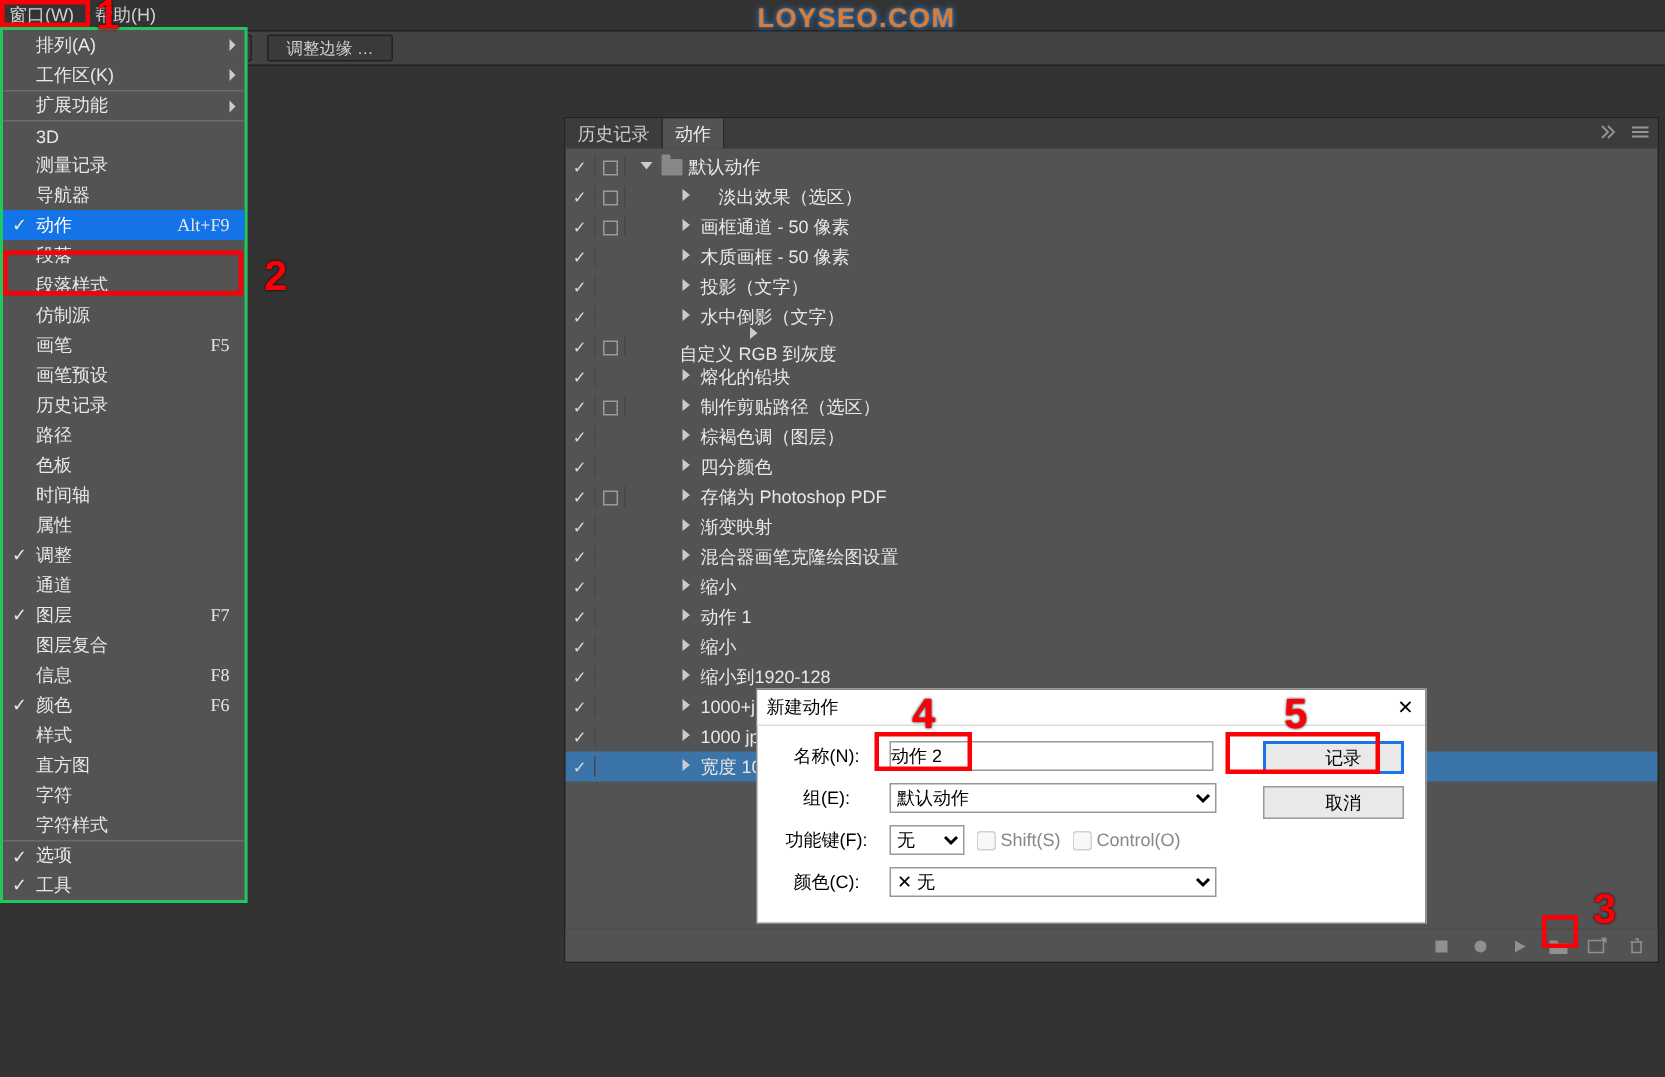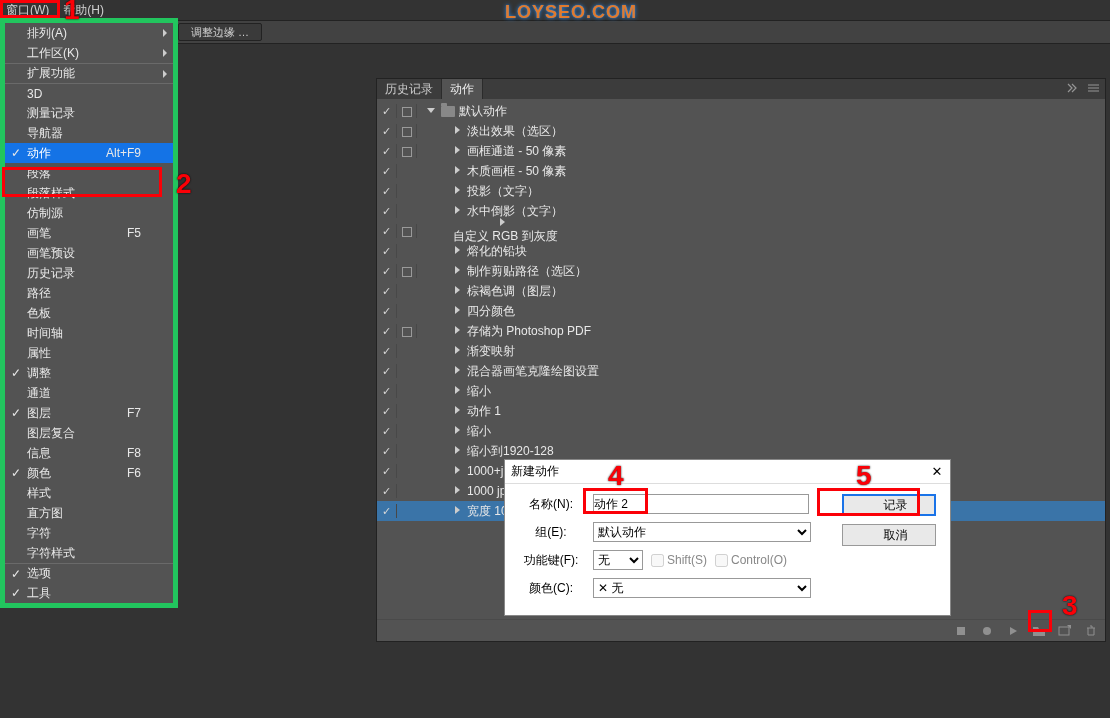--- a/index.html
+++ b/index.html
@@ -9,24 +9,24 @@
   .menubar span { margin-right: 14px; color: #d0d0d0; cursor: default; }
 
   .toolbar2 { position: absolute; left: 0; top: 20px; right: 0; height: 24px; background: #424242; border-top:1px solid #222; border-bottom:1px solid #222; display:flex; align-items:center; }
   .tbtn { width:26px; height:18px; margin-left:6px; border:1px solid #222; border-radius:2px; background:#3a3a3a; }
   .tbtn2 { height:18px; margin-left:10px; border:1px solid #222; border-radius:2px; background:#3a3a3a; padding:0 12px; font-size:11px; color:#d0d0d0; display:flex; align-items:center;}
 
   .watermark { position:absolute; left:0; right:0; top:2px; text-align:center; font-size:18px; font-weight:900; letter-spacing:1px;
     color:#e07a2d; text-shadow: 0 0 4px rgba(42,147,255,0.9), 0 0 1px #2a93ff; z-index:50;padding-left:32px; }
 
   
-  .dropdown { position:absolute; left:0; top:18px; width:178px; background:#535353; z-index:40; border:5px solid #22c55e; }
+  .dropdown { position:absolute; left:0; top:18px; width:165px; background:#535353; z-index:40; border:2px solid #22c55e; }
   .dropdown .mi { height:20px; display:flex; align-items:center; position:relative; padding-left:22px; font-size:12px; color:#e8e8e8; cursor:default;}
   .dropdown .mi.sep { border-top:1px solid #6a6a6a; }
-  .dropdown .sc { position:absolute; right:32px; color:#e8e8e8; }
+  .dropdown .sc { position:absolute; right:10px; color:#e8e8e8;font-family:Liberation Serif, serif; }
   .dropdown .arr { position:absolute; right:6px; width:0;height:0;border-top:4px solid transparent;border-bottom:4px solid transparent;border-left:4px solid #ccc; }
   .dropdown .chk { position:absolute; left:6px; color:#e8e8e8; }
   .dropdown .mi.hi { background:#1473e6; color:#fff; }
 
   
   .panel { position:absolute; left:376px; top:78px; right:4px; bottom:76px; background:#535353; border:1px solid #222; display:flex; flex-direction:column;}
   .panel-tabs { height:20px; background:#3c3c3c; display:flex; align-items:flex-end; position:relative;}
   .ptab { height:20px; padding:0 8px; font-size:12px; color:#ccc; display:flex; align-items:center; border-right:1px solid #2b2b2b;}
   .ptab.active { background:#535353; color:#eee; }
   .ptab-icons-right { position:absolute; right:4px; top:3px; display:flex; gap:6px;}
@@ -214,21 +214,21 @@
         <div class="col-check2"><span class="boxico"></span></div>
         <div class="indent-block" style="padding-left: 10px;">
           <div class="disclose down"></div>
           <div class="foldericon"></div>
           <span class="label">默认动作</span>
         </div>
       </div>
       <div class="arow">
         <div class="col-check1"><span class="checkico">✓</span></div>
         <div class="col-check2"><span class="boxico"></span></div>
-        <div class="indent-block" style="padding-left: 36px;">
+        <div class="indent-block" style="padding-left: 36px; gap: 12px;">
           <div class="disclose right"></div>
           <span class="label">淡出效果（选区）</span>
         </div>
       </div>
       <div class="arow">
         <div class="col-check1"><span class="checkico">✓</span></div>
         <div class="col-check2"><span class="boxico"></span></div>
         <div class="indent-block" style="padding-left: 36px;">
           <div class="disclose right"></div>
           <span class="label">画框通道 - 50 像素</span>

